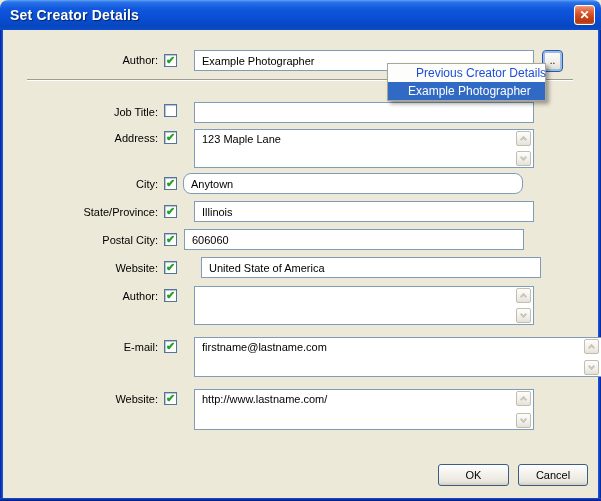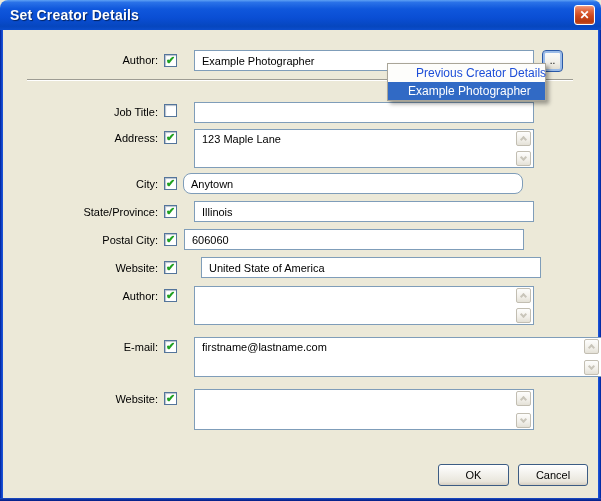--- a/index.html
+++ b/index.html
@@ -164,20 +164,21 @@
           <span class="chev"></span>
         </div>
     </div>
   </div>
 
   <div class="row-label" style="top:393px">Website:</div>
   <div class="xp-checkbox" style="left:164px;top:392px">
     <span class="check">✔</span>
   </div>
   <div class="xp-textarea" style="left:194px;top:389px;width:340px;height:41px">
+    <div class="ta-text">http://www.lastname.com/</div>
     <div class="ta-scroll">
       <div class="ta-btn up">
           <span class="chev"></span>
         </div>
       <div class="ta-btn down">
           <span class="chev"></span>
         </div>
     </div>
   </div>
 

